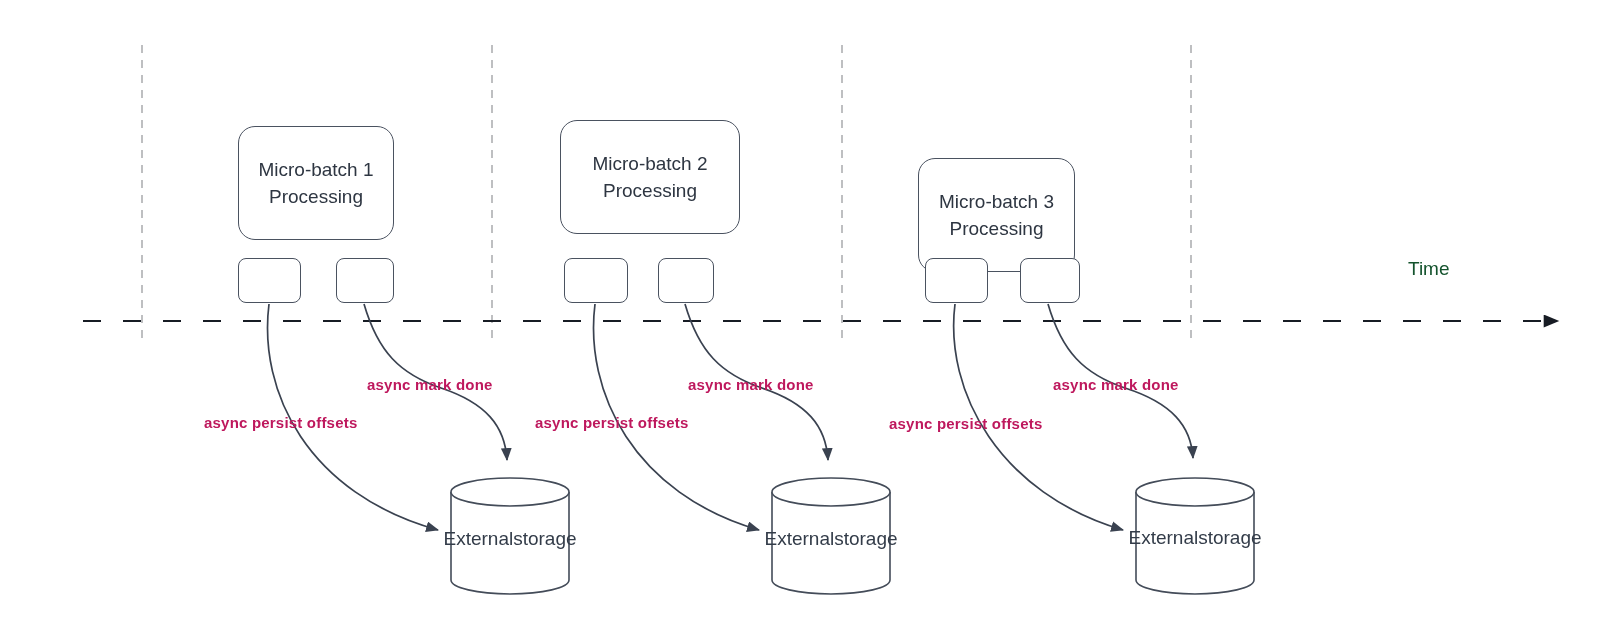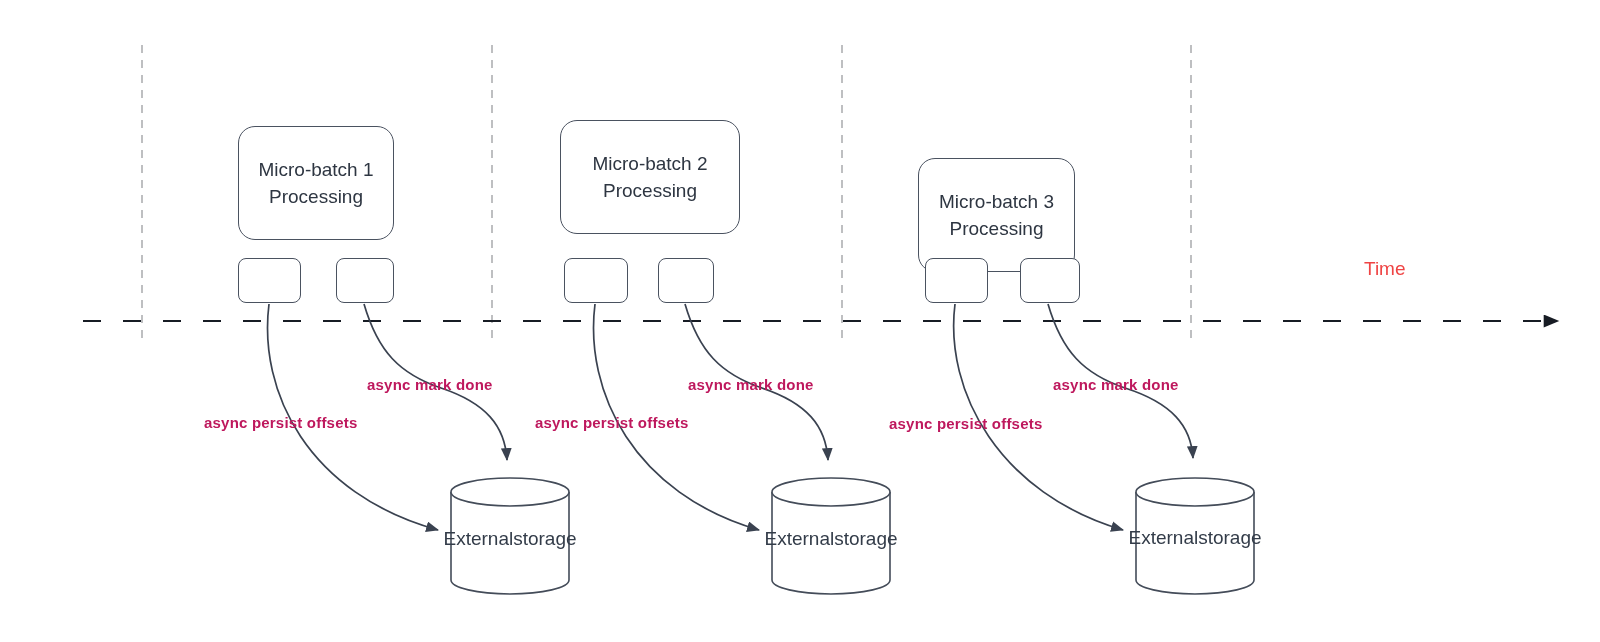--- a/index.html
+++ b/index.html
@@ -59,21 +59,22 @@
     align-items: center;
     justify-content: center;
     text-align: center;
     color: #333c49;
     font-size: 19px;
     line-height: 27px;
   }
   .time-label {
     position: absolute;
     font-size: 19px;
-    color: #ef4444;
+    color: #14532d;
+    margin-left: 44px;
   }
 </style>
 </head>
 <body>
 
 <div class="canvas">
 
   <svg class="layer" width="1600" height="642" viewBox="0 0 1600 642">
     <defs>
       <marker id="arrowHead" viewBox="0 0 12 10" refX="11" refY="5" markerWidth="13" markerHeight="11" orient="auto" markerUnits="userSpaceOnUse">

